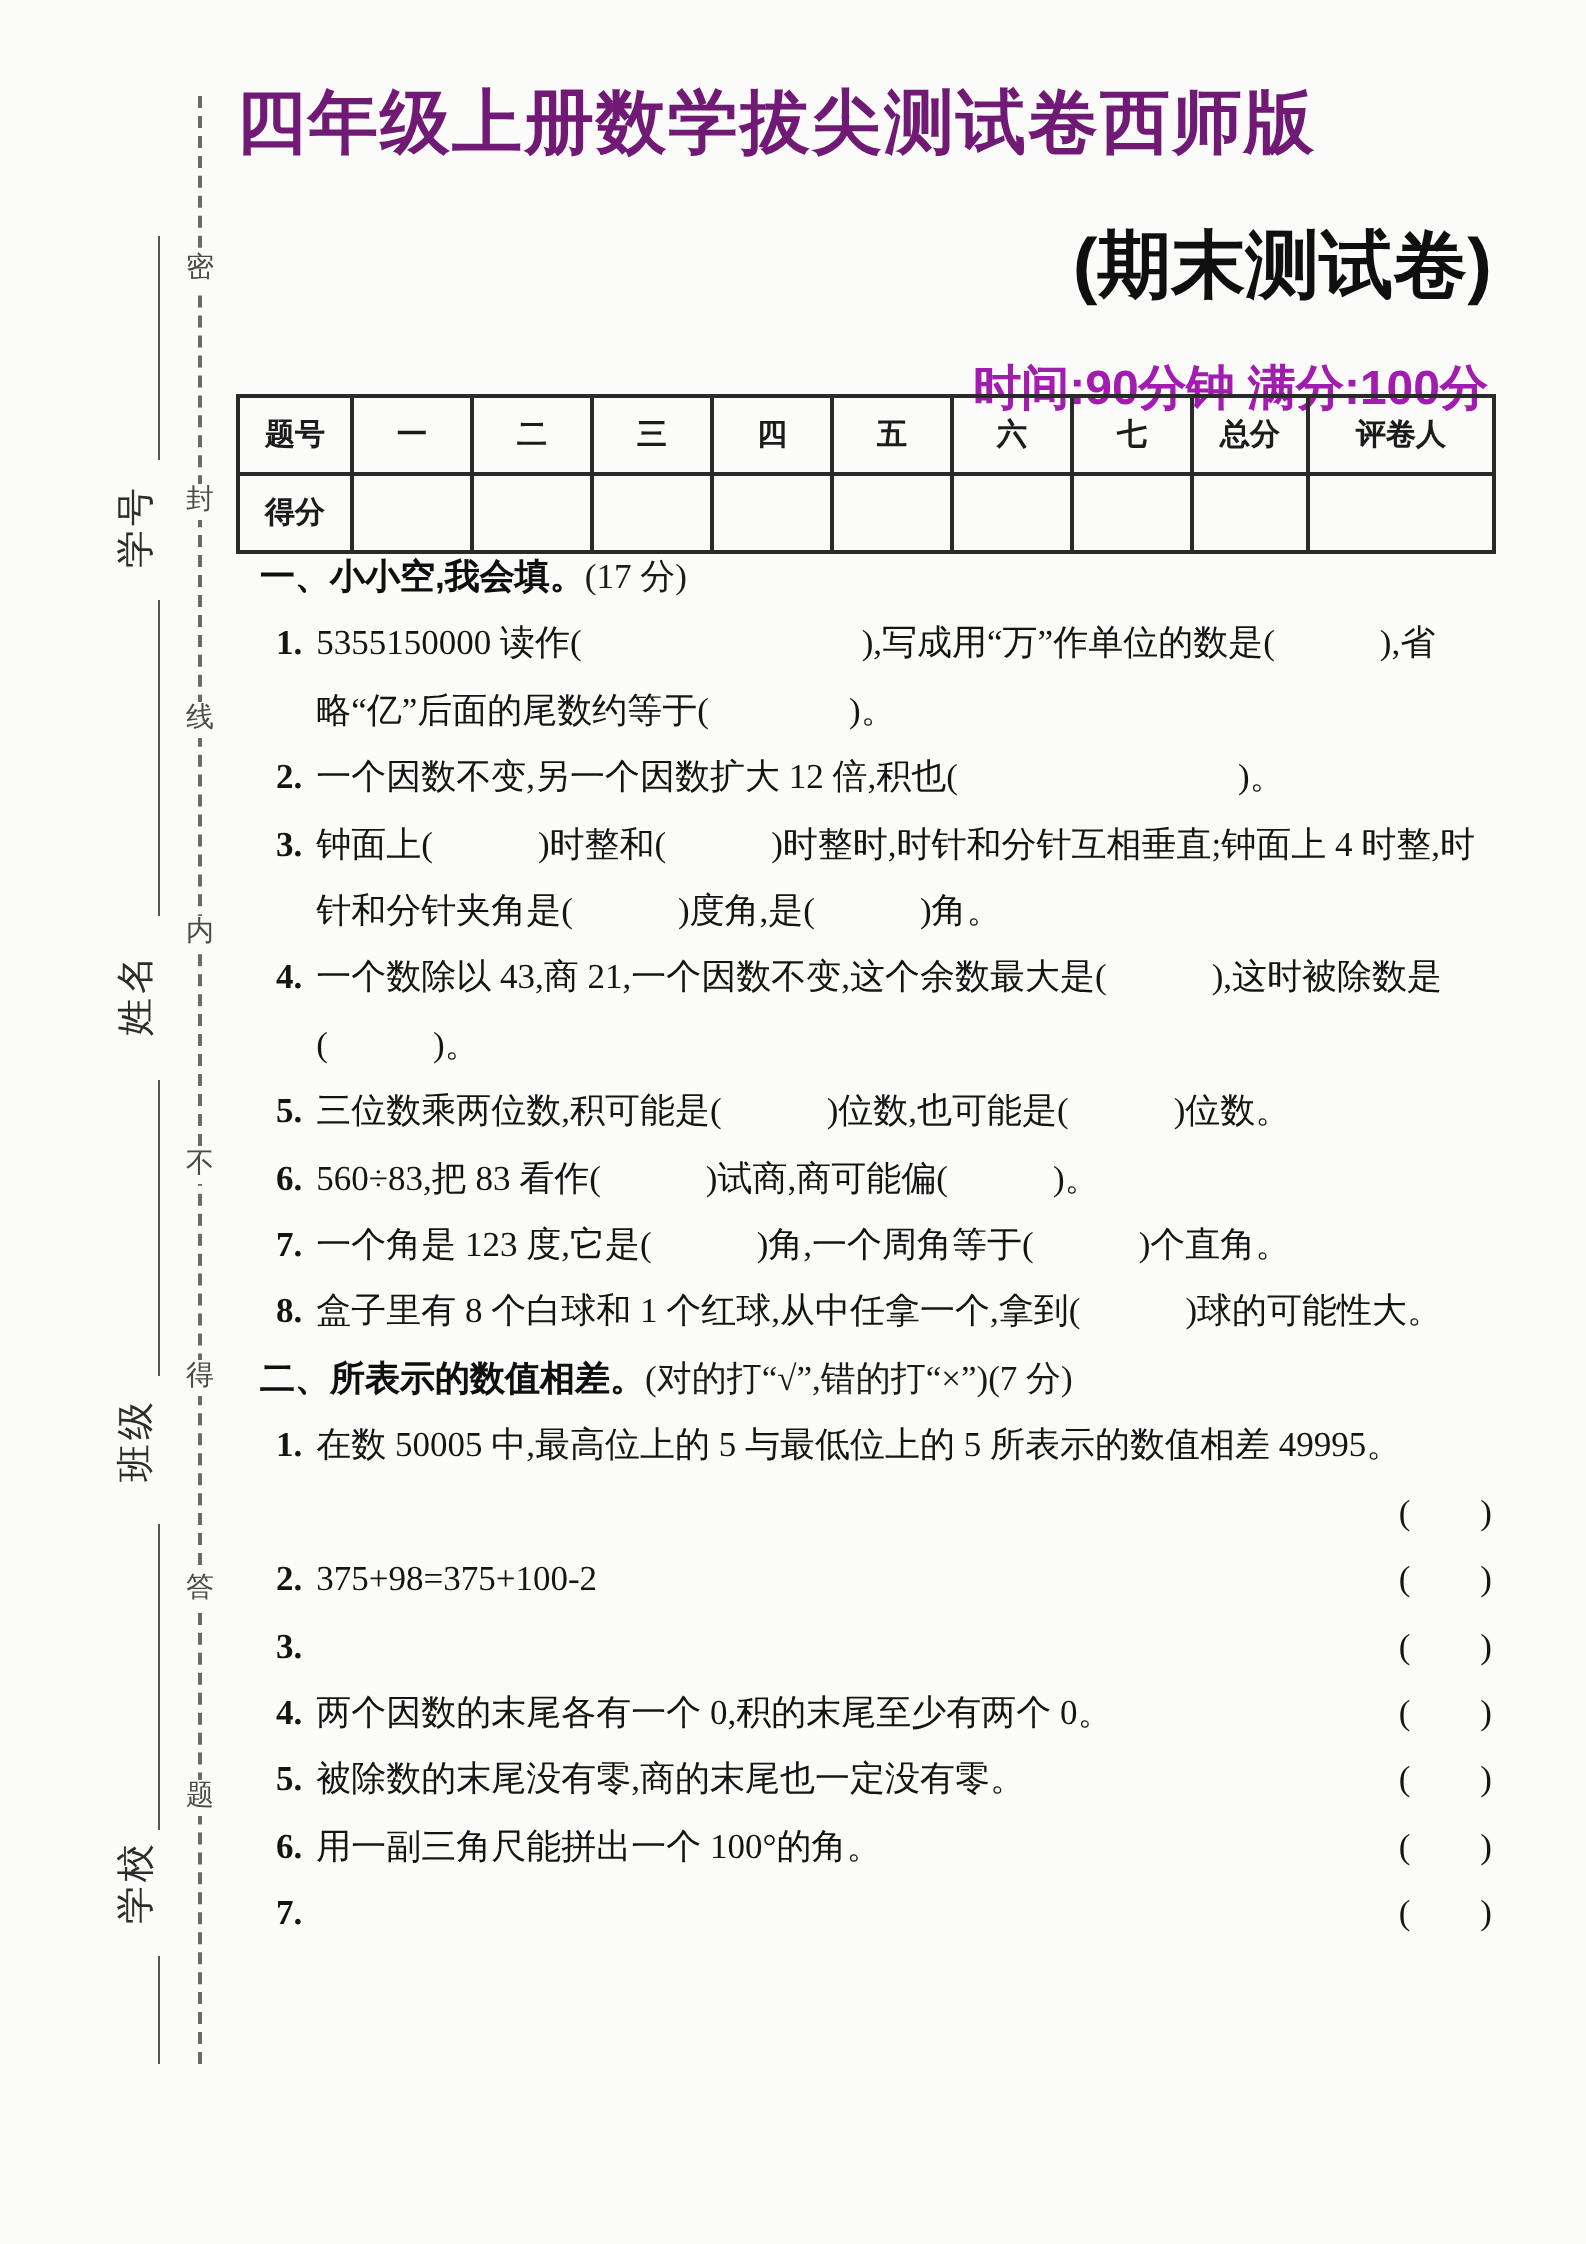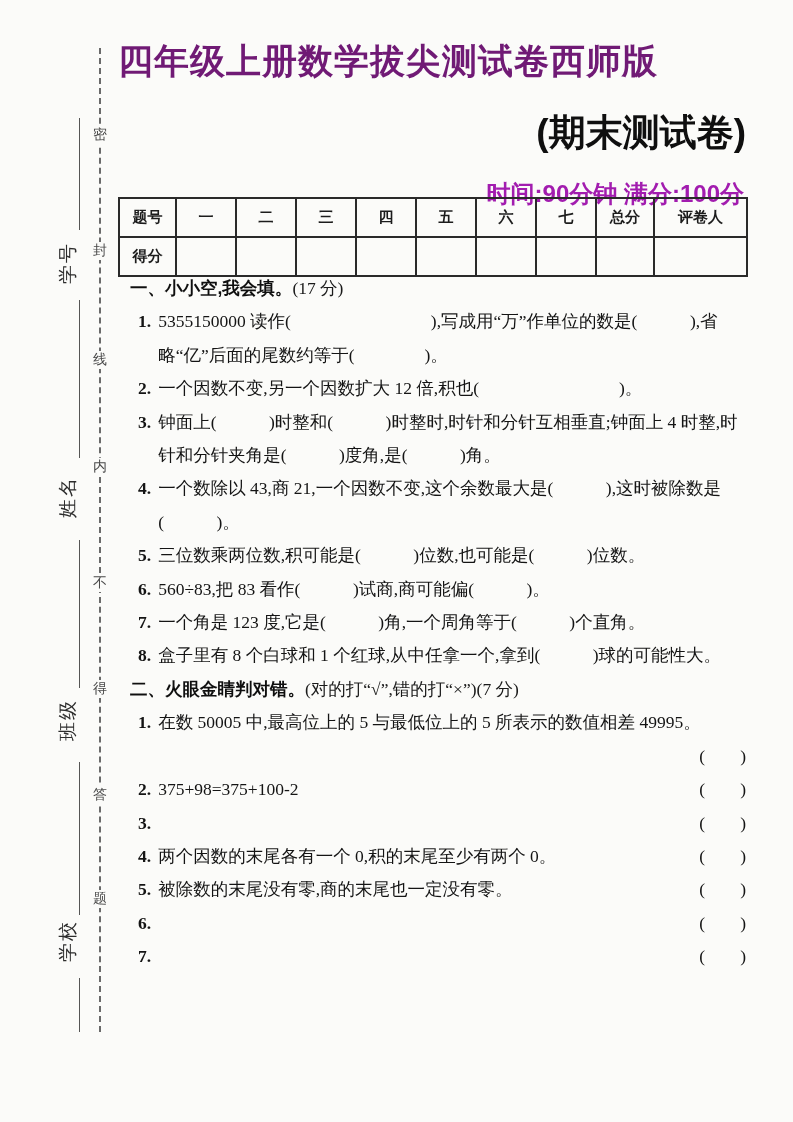--- a/index.html
+++ b/index.html
@@ -171,21 +171,21 @@
       <div class="q">
         <span class="qnum">7.</span>
         <span class="qtext">一个角是 123 度,它是(　　　)角,一个周角等于(　　　)个直角。</span>
       </div>
       <div class="q">
         <span class="qnum">8.</span>
         <span class="qtext">盒子里有 8 个白球和 1 个红球,从中任拿一个,拿到(　　　)球的可能性大。</span>
       </div>
 
       <div class="sec-heading">
-        <span>二、火眼金睛判对错。</span><span class="note">(对的打“√”,错的打“×”)(7 分)</span>
+        <span>二、所表示的数值相差。</span><span class="note">(对的打“√”,错的打“×”)(7 分)</span>
       </div>
 
       <div class="q">
         <span class="qnum">1.</span>
         <span class="qtext">在数 50005 中,最高位上的 5 与最低位上的 5 所表示的数值相差 49995。</span>
       </div>
       <div class="ans-line">
         <span class="ans">(　　)</span>
       </div>
 
@@ -203,20 +203,21 @@
         <span class="qtext">两个因数的末尾各有一个 0,积的末尾至少有两个 0。</span>
         <span class="ans">(　　)</span>
       </div>
       <div class="q">
         <span class="qnum">5.</span>
         <span class="qtext">被除数的末尾没有零,商的末尾也一定没有零。</span>
         <span class="ans">(　　)</span>
       </div>
       <div class="q">
         <span class="qnum">6.</span>
+        <span class="qtext">用一副三角尺能拼出一个 100°的角。</span>
         <span class="ans">(　　)</span>
       </div>
       <div class="q">
         <span class="qnum">7.</span>
         <span class="ans">(　　)</span>
       </div>
 
     </div>
   </div>
 </div>

